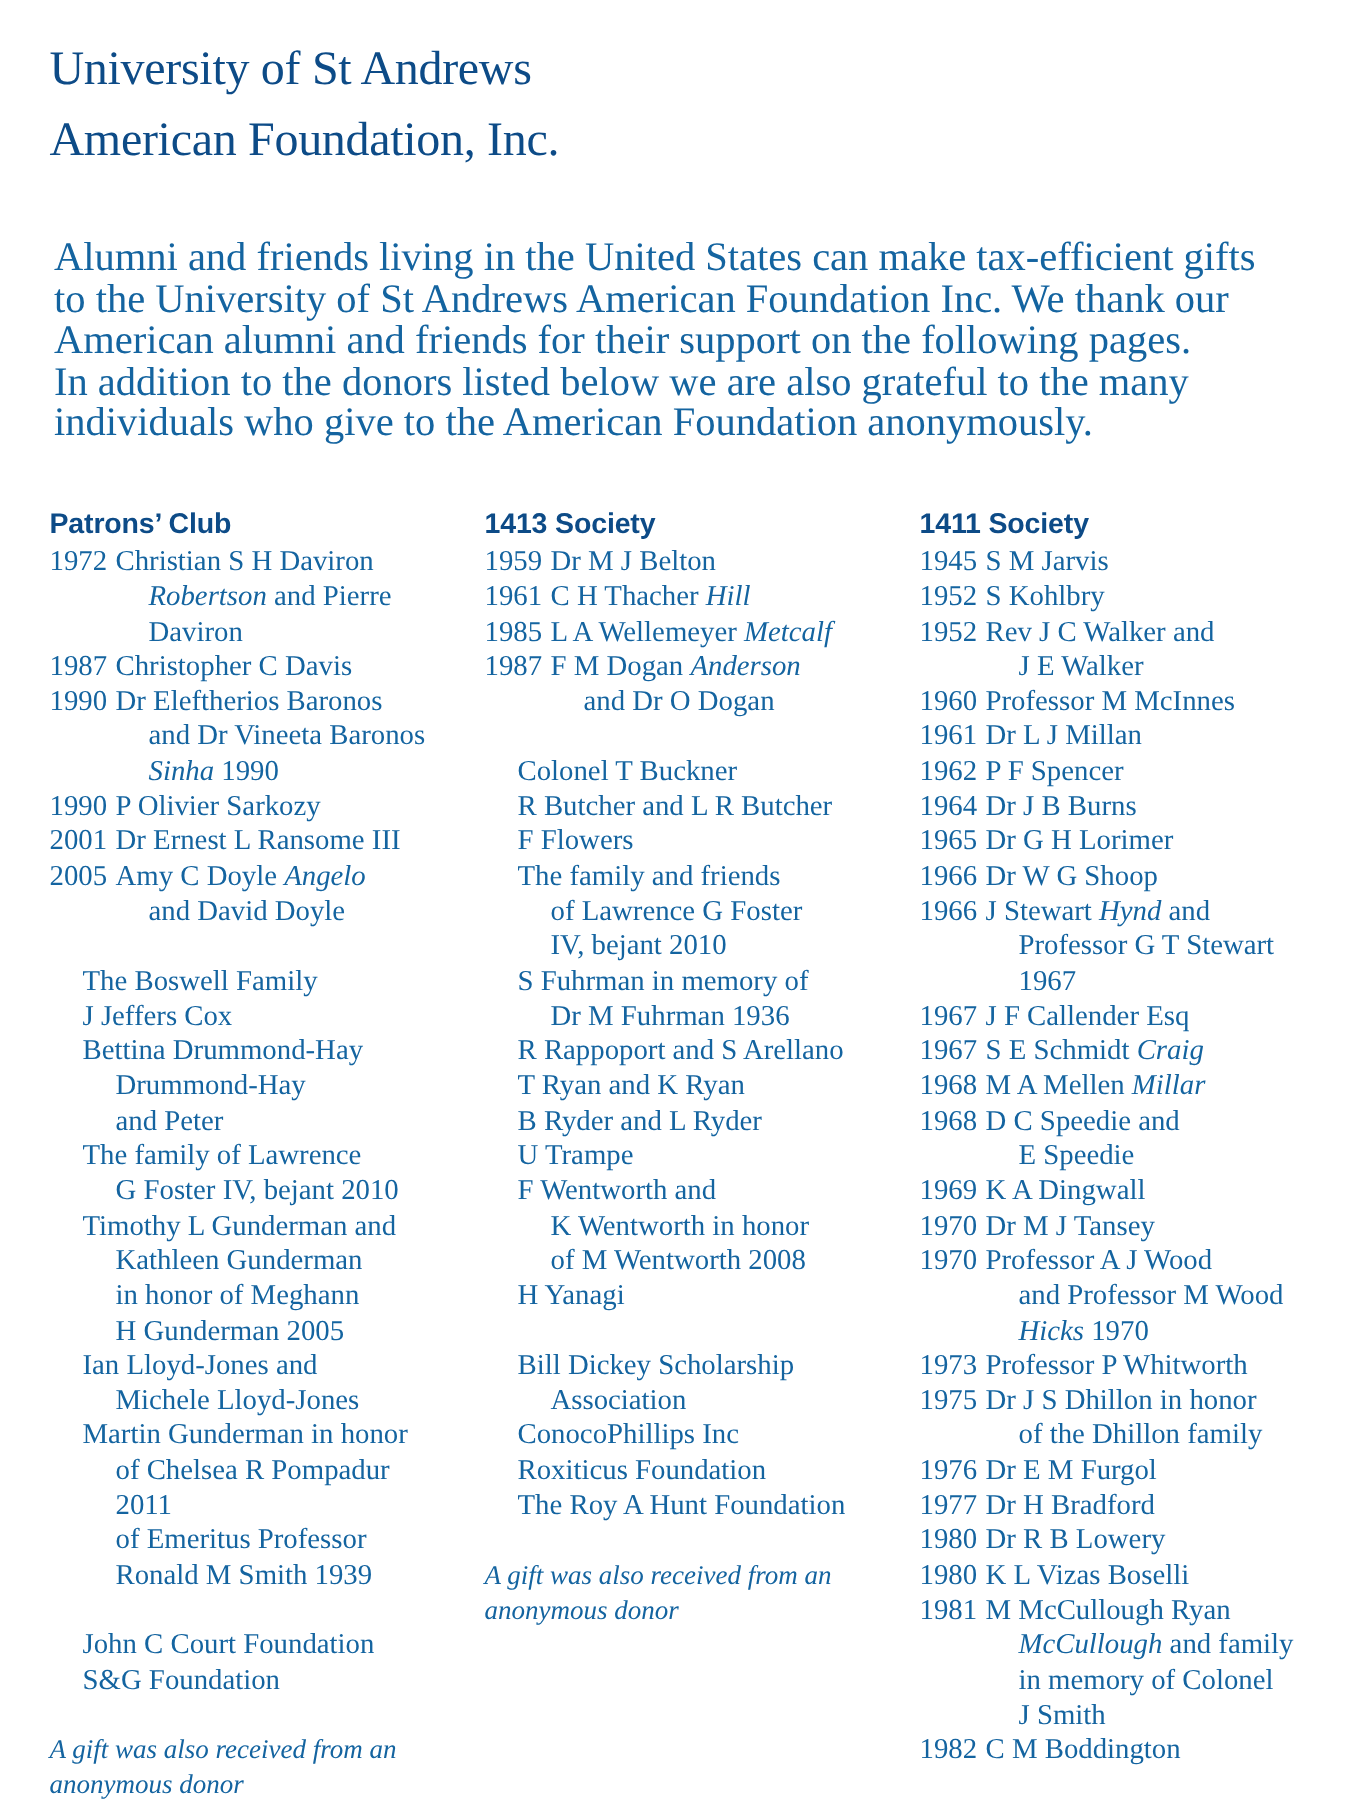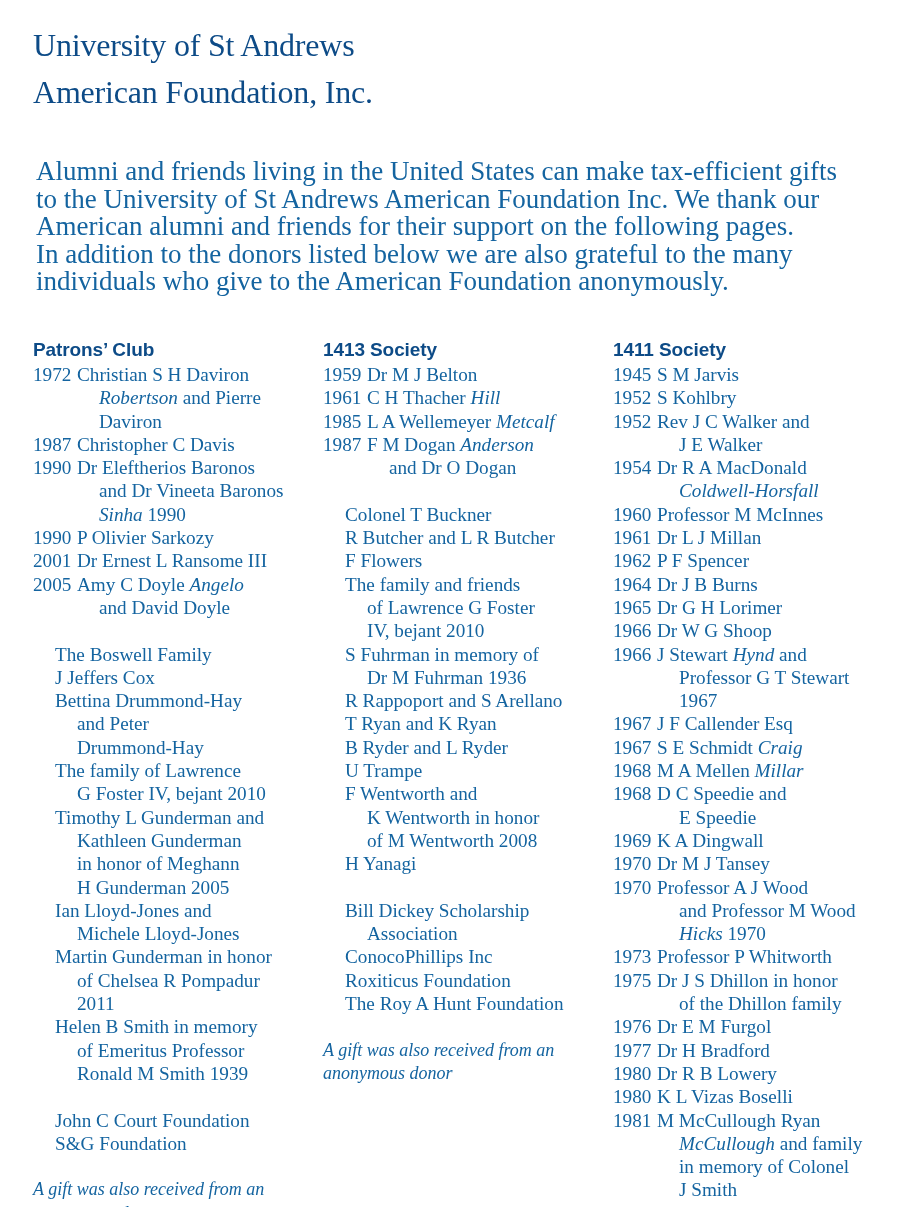--- a/index.html
+++ b/index.html
@@ -190,22 +190,22 @@
           <div class="entry no-year">
             <div class="year"></div>
             <div class="body">
               <div>J Jeffers Cox</div>
             </div>
           </div>
           <div class="entry no-year">
             <div class="year"></div>
             <div class="body">
               <div>Bettina Drummond-Hay</div>
+              <div class="cont">Drummond-Hay</div>
               <div class="cont">and Peter</div>
-              <div class="cont">Drummond-Hay</div>
             </div>
           </div>
           <div class="entry no-year">
             <div class="year"></div>
             <div class="body">
               <div>The family of Lawrence</div>
               <div class="cont">G Foster IV, bejant 2010</div>
             </div>
           </div>
           <div class="entry no-year">
@@ -228,21 +228,20 @@
             <div class="year"></div>
             <div class="body">
               <div>Martin Gunderman in honor</div>
               <div class="cont">of Chelsea R Pompadur</div>
               <div class="cont">2011</div>
             </div>
           </div>
           <div class="entry no-year">
             <div class="year"></div>
             <div class="body">
-              <div>Helen B Smith in memory</div>
               <div class="cont">of Emeritus Professor</div>
               <div class="cont">Ronald M Smith 1939</div>
             </div>
           </div>
         </div>
         <div class="spacer"></div>
         <div class="entry-group">
           <div class="entry no-year">
             <div class="year"></div>
             <div class="body">
@@ -415,27 +414,20 @@
             </div>
           </div>
           <div class="entry">
             <div class="year">1952</div>
             <div class="body">
               <div>Rev J C Walker and</div>
               <div class="cont">J E Walker</div>
             </div>
           </div>
           <div class="entry">
-            <div class="year">1954</div>
-            <div class="body">
-              <div>Dr R A MacDonald</div>
-              <div class="cont"><i>Coldwell-Horsfall</i></div>
-            </div>
-          </div>
-          <div class="entry">
             <div class="year">1960</div>
             <div class="body">
               <div>Professor M McInnes</div>
             </div>
           </div>
           <div class="entry">
             <div class="year">1961</div>
             <div class="body">
               <div>Dr L J Millan</div>
             </div>

